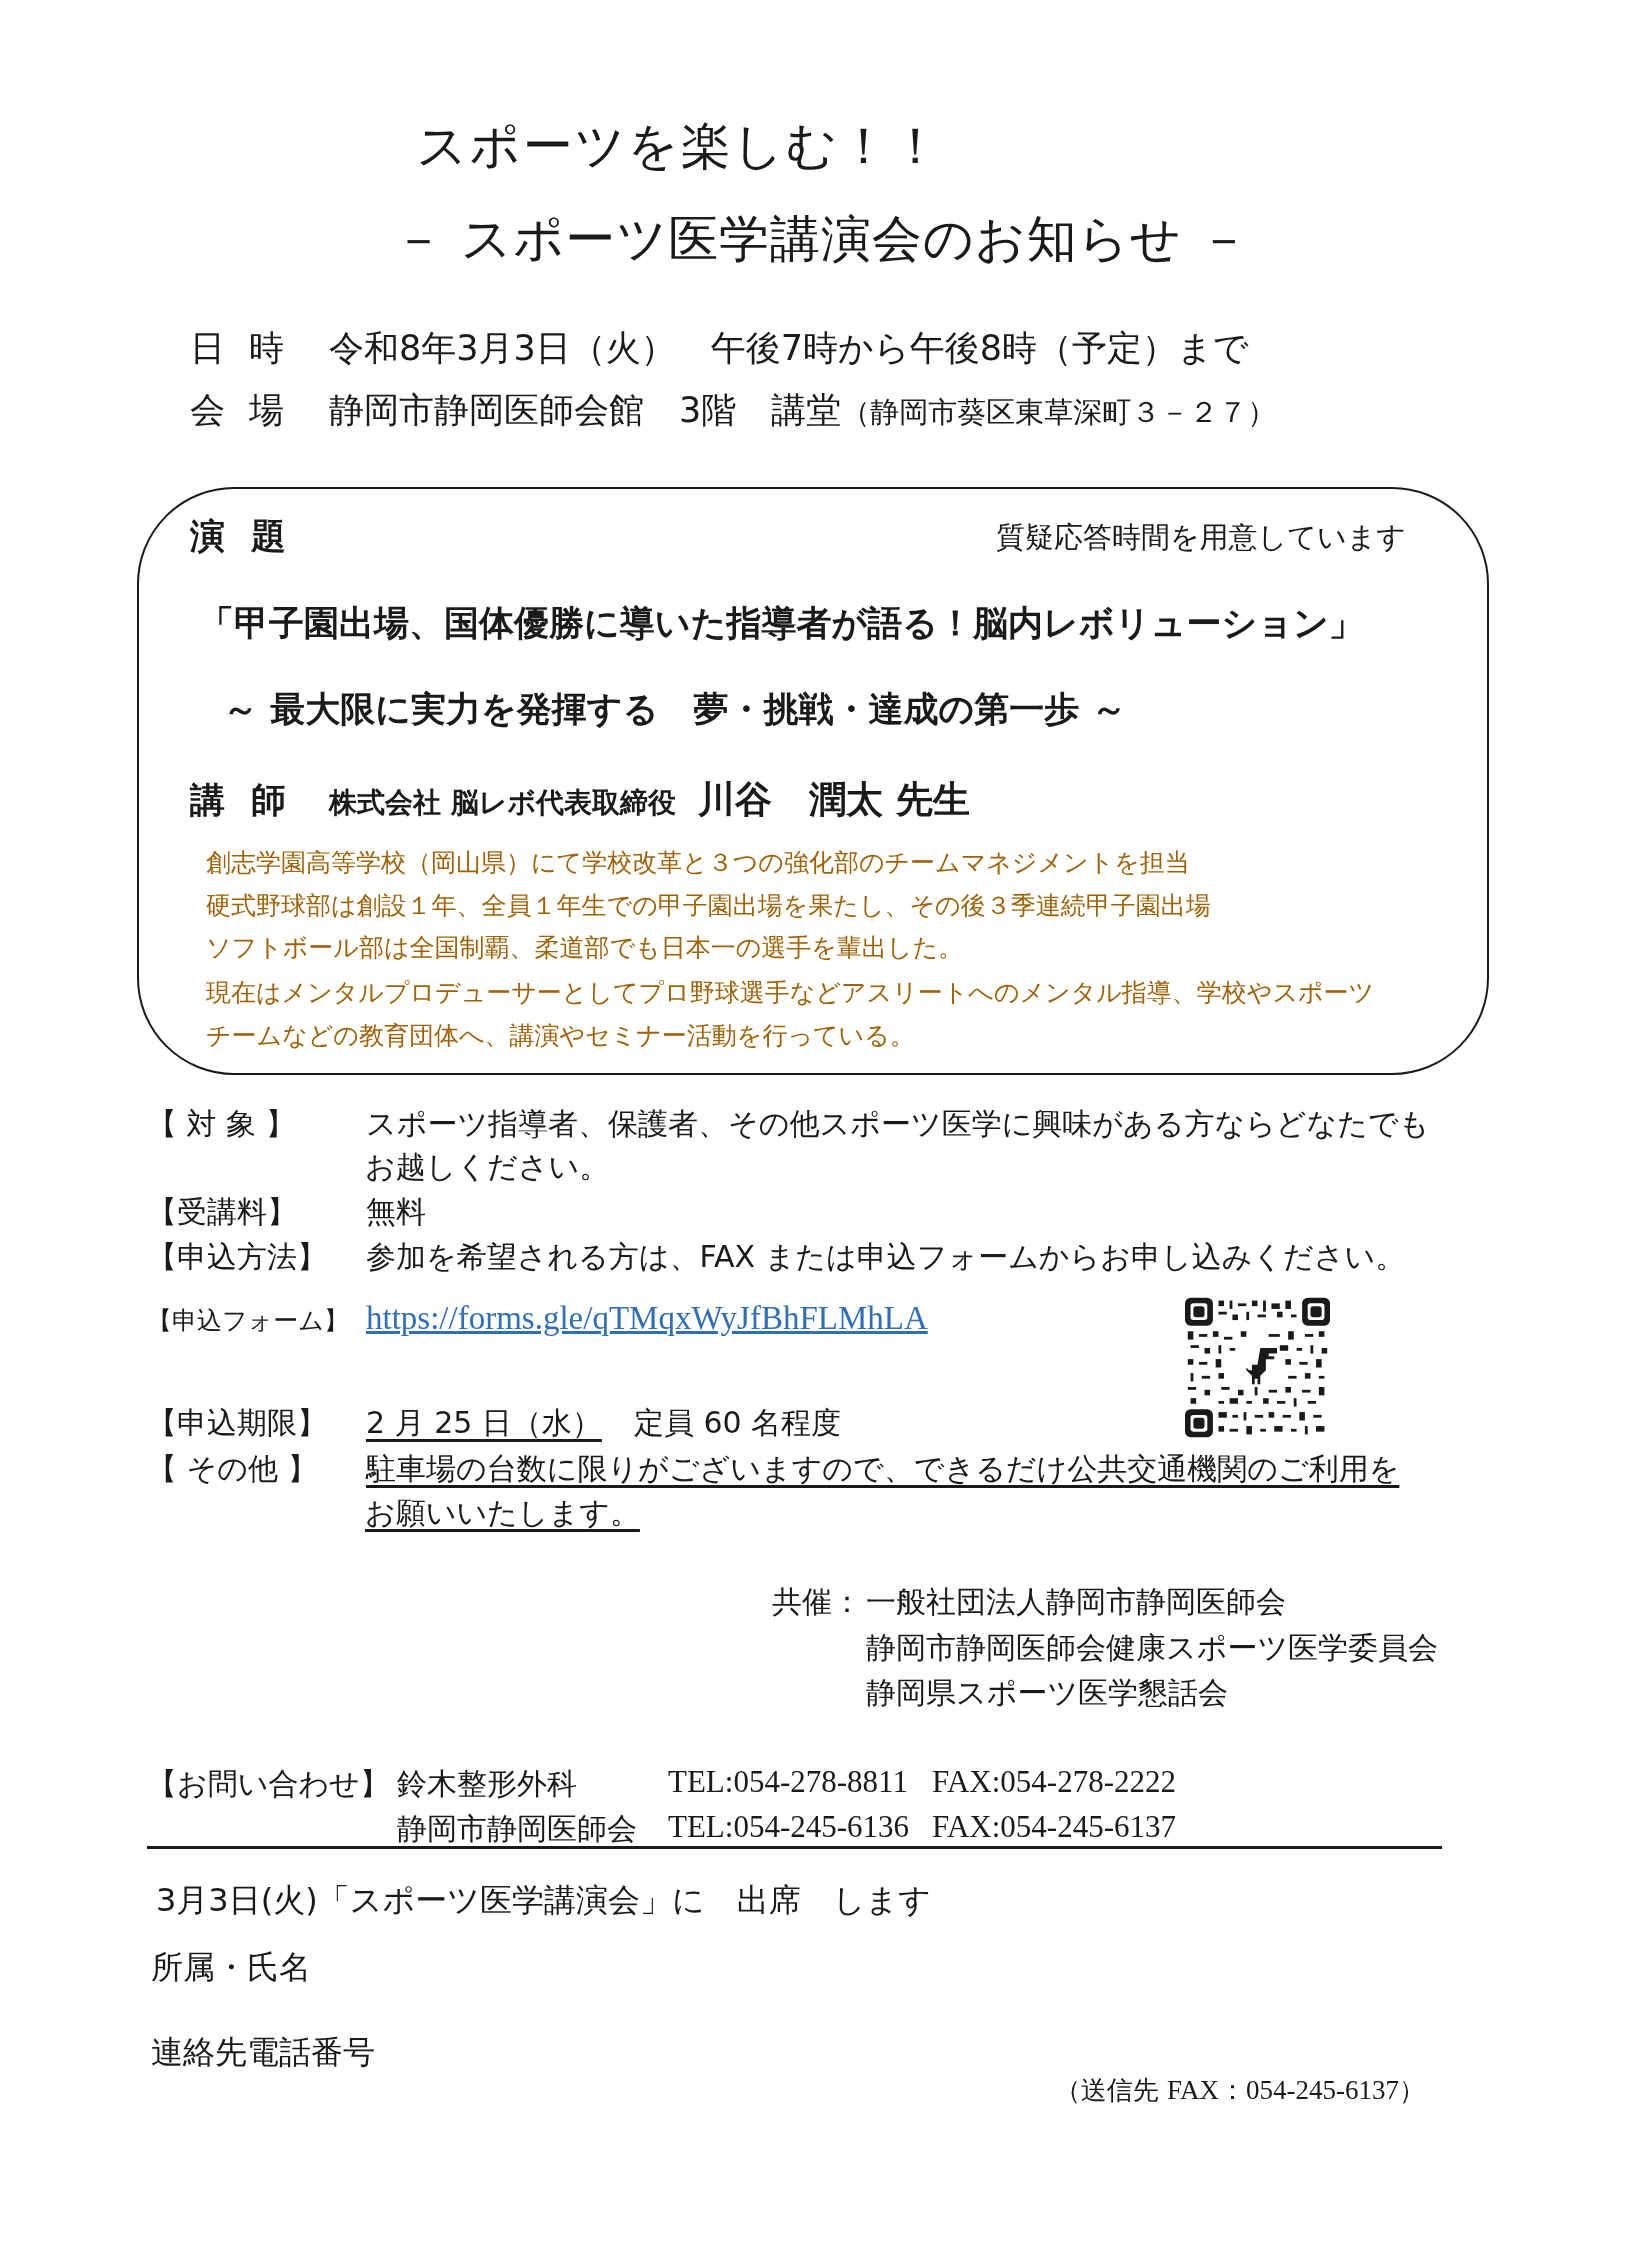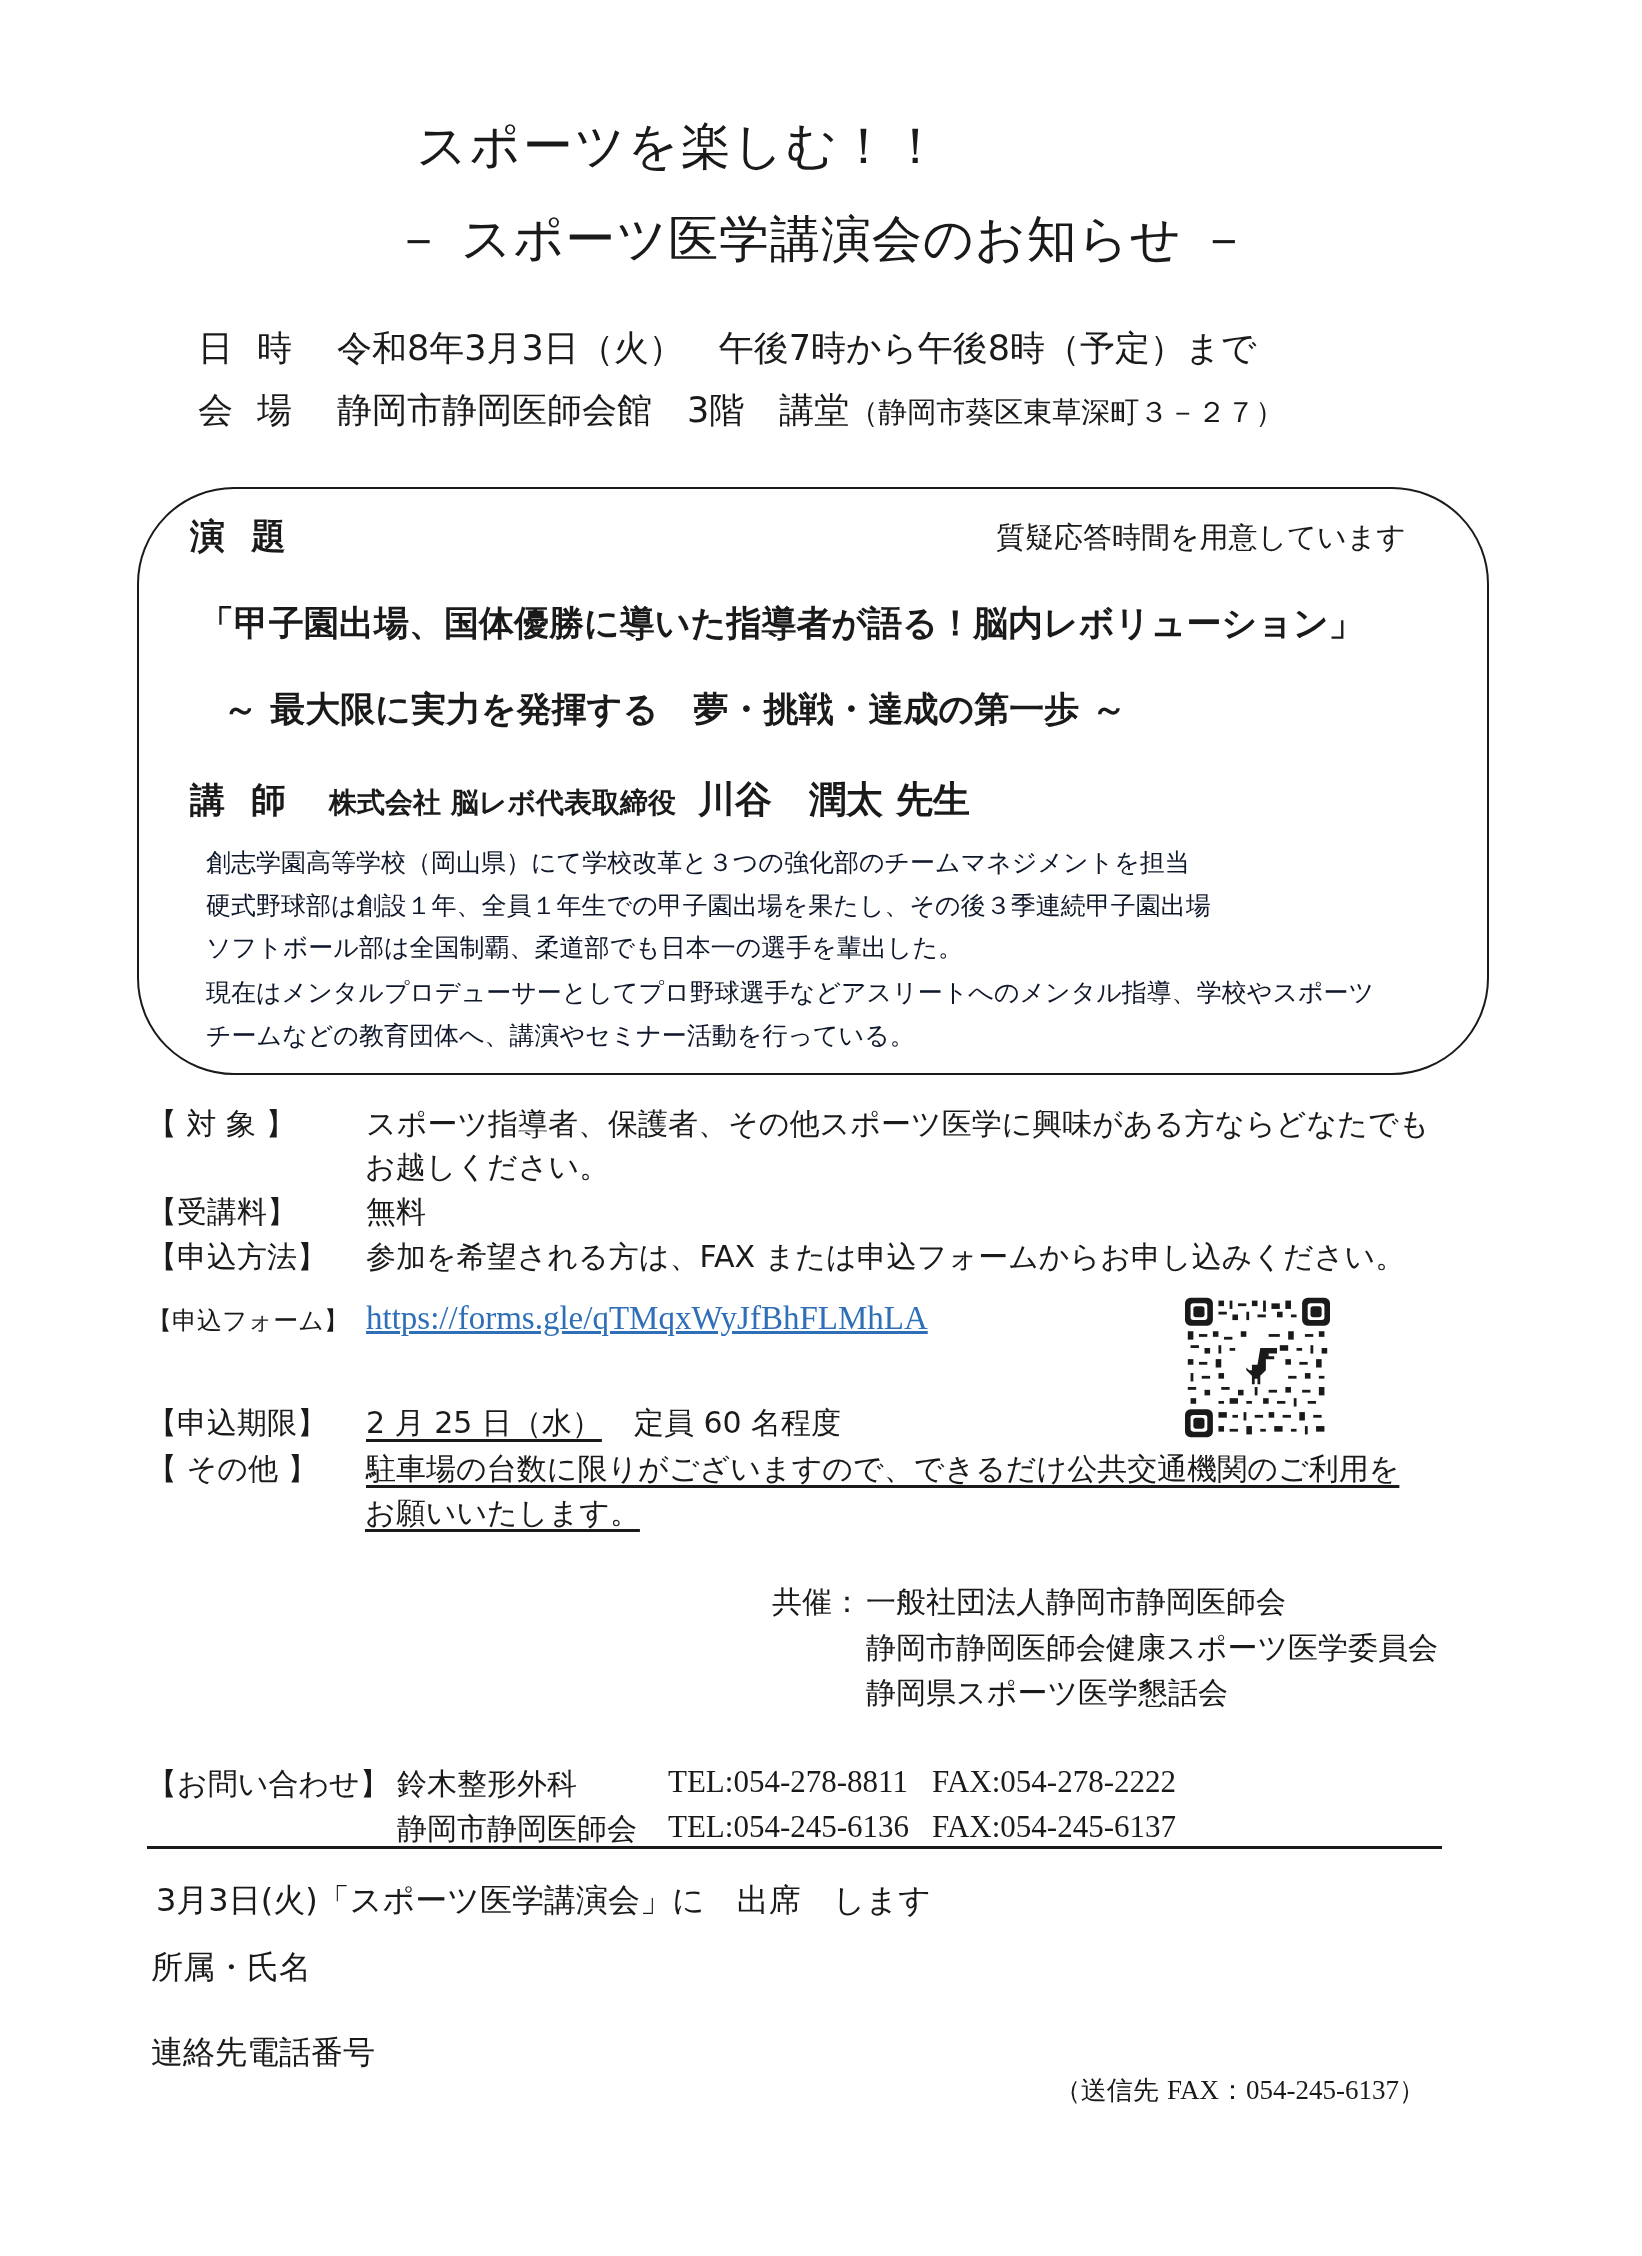--- a/index.html
+++ b/index.html
@@ -6,36 +6,36 @@
   body {
     width: 1643px; height: 2257px; position: relative; overflow: hidden;
     font-family: "DejaVu Sans", "Liberation Sans", sans-serif;
     color: #1a1a1a;
   }
   .abs { position: absolute; white-space: nowrap; }
   .title1 { left: 0; width: 1359px; top: 113px; text-align: center; font-size: 50px; letter-spacing: 1.9px; }
   .title2 { left: 0; width: 1643px; top: 206px; text-align: center; font-size: 50px; letter-spacing: 0.9px; }
 
   .info-row { left: 190px; font-size: 35px; }
-  .info-row .lbl { display: inline-block; width: 139px; letter-spacing: 24px; margin-left: 8px; }
+  .info-row .lbl { display: inline-block; width: 139px; letter-spacing: 24px; }
   .info-row .small { font-size: 29px; }
 
   .talk-box {
     position: absolute; left: 137px; top: 487px; width: 1352px; height: 588px;
     border: 2.8px solid #1a1a1a; border-radius: 97px; box-sizing: border-box;
   }
   .box-head { left: 190px; top: 513px; font-size: 35px; font-weight: bold; letter-spacing: 26px; }
   .box-note { right: 237px; top: 518px; font-size: 29px; }
   .talk-title { left: 199px; top: 600px; font-size: 35px; font-weight: bold; }
   .talk-sub { left: 223px; top: 686px; font-size: 35px; font-weight: bold; }
   .lecturer { left: 190px; top: 775px; font-size: 35px; font-weight: bold; }
   .lecturer .lbl { display: inline-block; width: 139px; letter-spacing: 26px; }
   .lecturer .org { font-size: 28px; font-weight: bold; margin-right: 22px; }
   .lecturer .name { font-size: 37px; }
-  .bio { left: 206px; font-size: 25px; color: #0f172a; }
+  .bio { left: 206px; font-size: 25px; color: #a16207; }
 
   .field { left: 147px; font-size: 30px; }
   .field .lbl { display: inline-block; width: 219px; }
   .field .lbl.sm { font-size: 25px; }
   .cont { left: 365px; font-size: 30px; }
   .link { color: #2f6fb7; text-decoration: underline; font-family: "Liberation Serif", "DejaVu Serif", serif; font-size: 33px; }
   .uline { text-decoration: underline; text-underline-offset: 5.6px; }
 
   .qr { position: absolute; left: 1185px; top: 1297px; width: 145px; height: 141px; }
 

